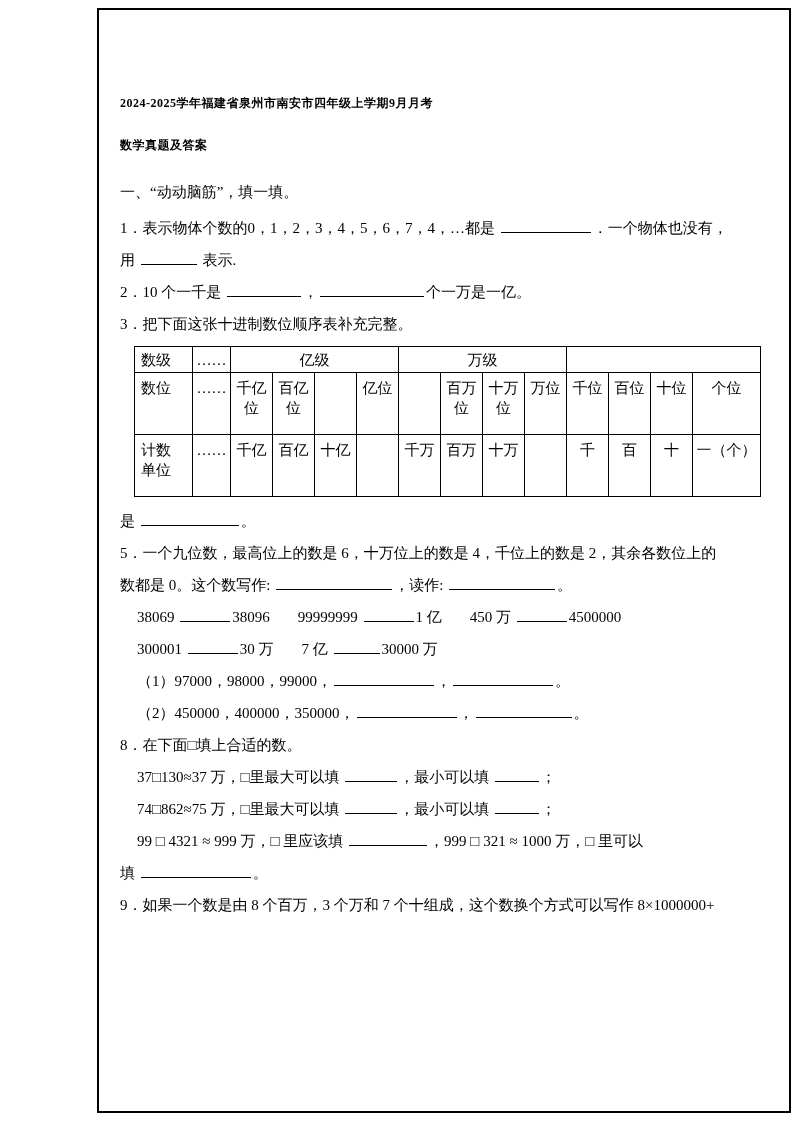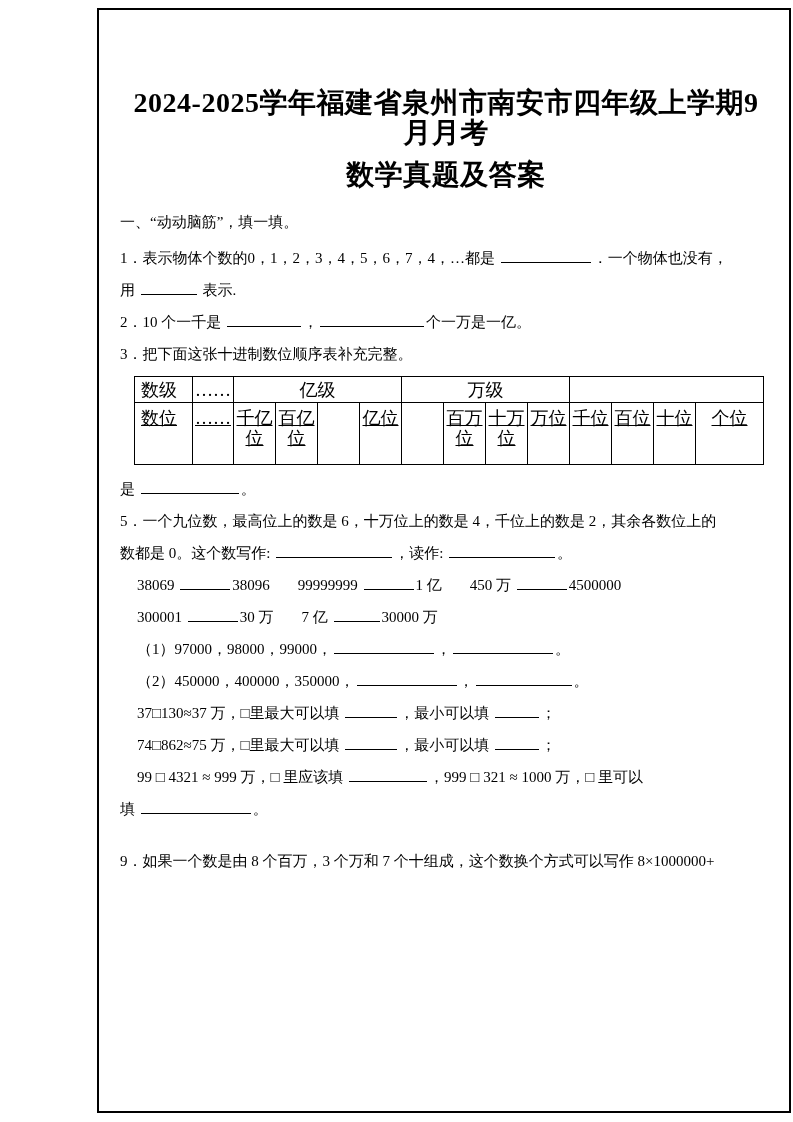--- a/index.html
+++ b/index.html
@@ -20,23 +20,23 @@
     left: 97px; top: 8px;
     width: 694px; height: 1105px;
     border: 2px solid #000;
   }
   .content {
     position: absolute;
     left: 120px; top: 88px;
     width: 652px;
   }
   .title {
-    font-size: 28px;
+    font-size: 12px;
     font-weight: bold;
-    text-align: center;
+    text-align: left;
     line-height: 30px;
     letter-spacing: 0.5px;
   }
   .t1 { margin-bottom: 12px; }
   .t2 { margin-bottom: 22px; }
   .section-heading {
     font-size: 15px;
     font-weight: normal;
     line-height: 20px;
     margin-bottom: 10px;
@@ -54,29 +54,29 @@
     vertical-align: baseline;
   }
   .hgap { display: inline-block; }
   table.pv {
     border-collapse: collapse;
     table-layout: fixed;
     margin: 6px 0 8px 14px;
   }
   .pv td {
     border: 1px solid #000;
-    font-size: 18px;
+    font-size: 15px;
     line-height: 20px;
     text-align: center;
     vertical-align: top;
     padding: 5px 2px 0 2px;
     overflow: hidden;
   }
   .pv tr.r0 td { height: 26px; padding-top: 3px; }
-  .pv tr.r1 td, .pv tr.r2 td { height: 62px; text-decoration: underline; }
+  .pv tr.r1 td, .pv tr.r2 td { height: 62px; }
   .pv td.label { text-align: left; padding-left: 6px; }
 </style>
 </head>
 <body>
 
 <div class="page">
   <div class="frame"></div>
   <div class="content">
 
     <div class="title t1">2024-2025学年福建省泉州市南安市四年级上学期9月月考</div>
@@ -125,32 +125,49 @@
             <td>亿位</td>
             <td></td>
             <td>百万<br>位</td>
             <td>十万<br>位</td>
             <td>万位</td>
             <td>千位</td>
             <td>百位</td>
             <td>十位</td>
             <td>个位</td>
           </tr>
+          <tr class="r2">
+            <td class="label">计数<br>单位</td>
+            <td>……</td>
+            <td>千亿</td>
+            <td>百亿</td>
+            <td>十亿</td>
+            <td></td>
+            <td>千万</td>
+            <td>百万</td>
+            <td>十万</td>
+            <td></td>
+            <td>千</td>
+            <td>百</td>
+            <td>十</td>
+            <td>一（个）</td>
+          </tr>
         </tbody>
     </table>
 
     <div id="lines-after">
         <div class="line"><span>是 </span><span class="blank" style="width: 98px;"></span><span>。</span></div>
         <div class="line"><span>5．一个九位数，最高位上的数是 6，十万位上的数是 4，千位上的数是 2，其余各数位上的</span></div>
         <div class="line"><span>数都是 0。这个数写作: </span><span class="blank" style="width: 116px;"></span><span>，读作: </span><span class="blank" style="width: 106px;"></span><span>。</span></div>
         <div class="line" style="padding-left: 17px;"><span>38069 </span><span class="blank" style="width: 50px;"></span><span>38096</span><span class="hgap" style="width: 28px;"></span><span>99999999 </span><span class="blank" style="width: 50px;"></span><span>1 亿</span><span class="hgap" style="width: 28px;"></span><span>450 万 </span><span class="blank" style="width: 50px;"></span><span>4500000</span></div>
         <div class="line" style="padding-left: 17px;"><span>300001 </span><span class="blank" style="width: 50px;"></span><span>30 万</span><span class="hgap" style="width: 28px;"></span><span>7 亿 </span><span class="blank" style="width: 46px;"></span><span>30000 万</span></div>
         <div class="line" style="padding-left: 17px;"><span>（1）97000，98000，99000，</span><span class="blank" style="width: 100px;"></span><span>，</span><span class="blank" style="width: 100px;"></span><span>。</span></div>
         <div class="line" style="padding-left: 17px;"><span>（2）450000，400000，350000，</span><span class="blank" style="width: 100px;"></span><span>，</span><span class="blank" style="width: 96px;"></span><span>。</span></div>
+        <div class="line"><span>8．在下面□填上合适的数。</span></div>
         <div class="line" style="padding-left: 17px;"><span>37□130≈37 万，□里最大可以填 </span><span class="blank" style="width: 52px;"></span><span>，最小可以填 </span><span class="blank" style="width: 44px;"></span><span>；</span></div>
         <div class="line" style="padding-left: 17px;"><span>74□862≈75 万，□里最大可以填 </span><span class="blank" style="width: 52px;"></span><span>，最小可以填 </span><span class="blank" style="width: 44px;"></span><span>；</span></div>
         <div class="line" style="padding-left: 17px;"><span>99 □ 4321 ≈ 999 万，□ 里应该填 </span><span class="blank" style="width: 78px;"></span><span>，999 □ 321 ≈ 1000 万，□ 里可以</span></div>
         <div class="line"><span>填 </span><span class="blank" style="width: 110px;"></span><span>。</span></div>
-        <div class="line" style="margin-top: 20px;"><span>9．如果一个数是由 8 个百万，3 个万和 7 个十组成，这个数换个方式可以写作 8×1000000+</span></div>
+        <div class="line" style=""><span>9．如果一个数是由 8 个百万，3 个万和 7 个十组成，这个数换个方式可以写作 8×1000000+</span></div>
       </div>
 
   </div>
 </div>
 
 </body></html>

